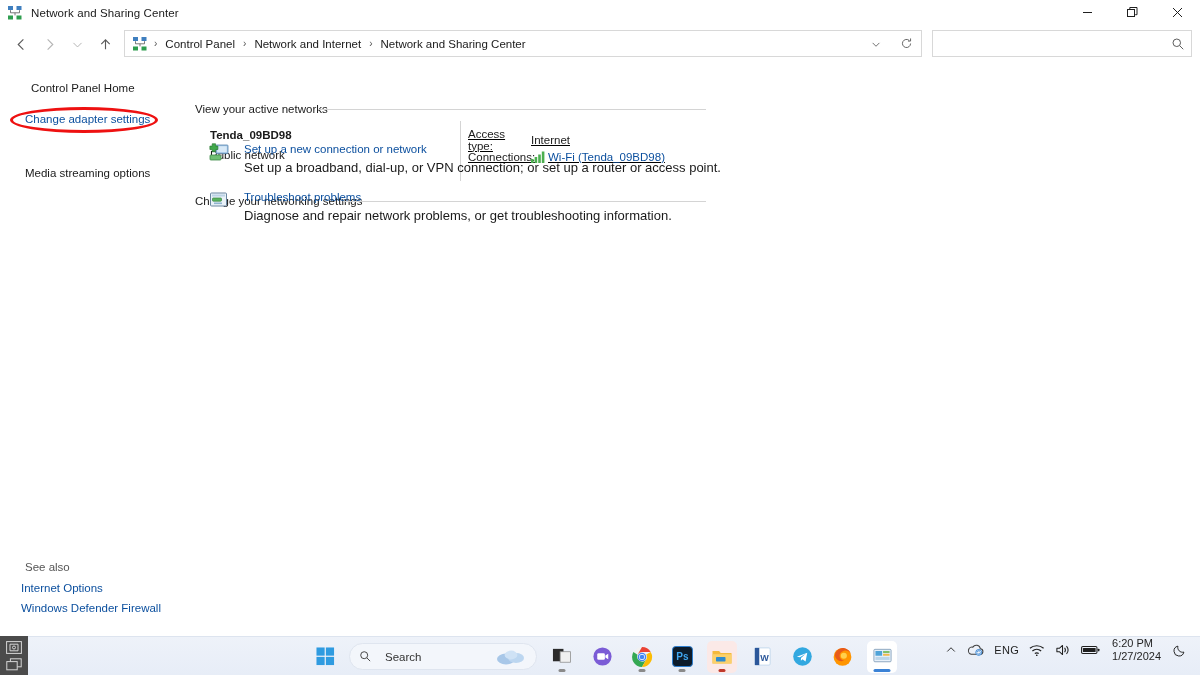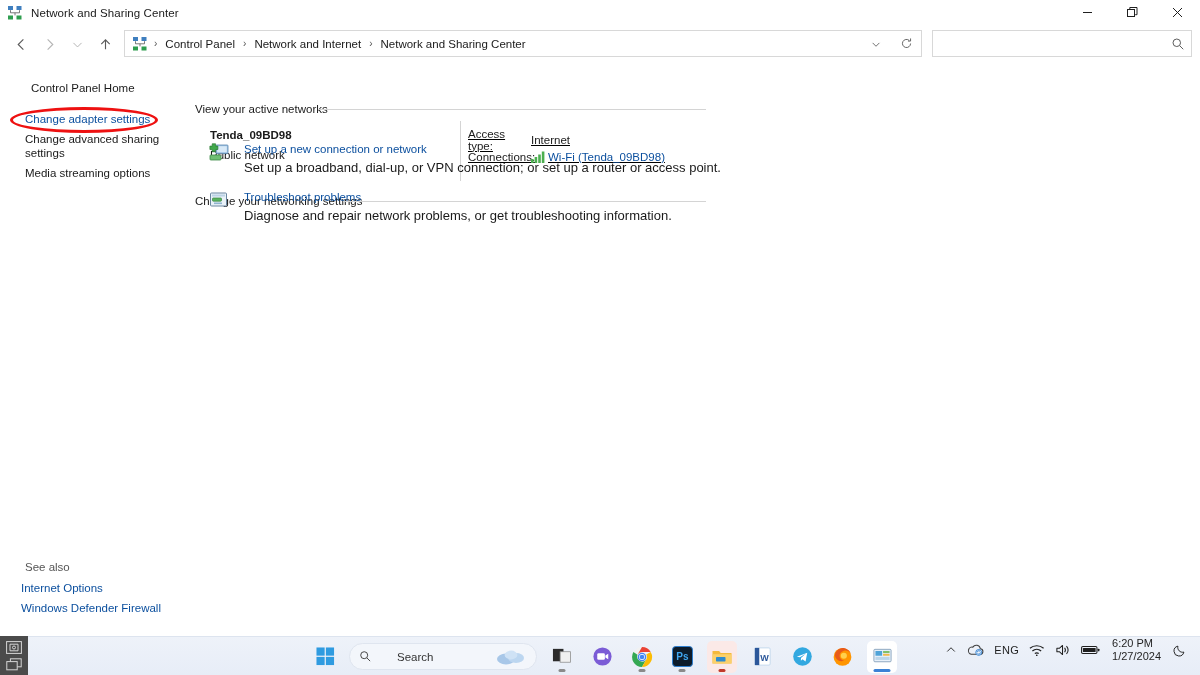--- a/index.html
+++ b/index.html
@@ -156,21 +156,21 @@
   .start-btn {
     width: 30px; height: 30px; display: flex; align-items: center; justify-content: center;
     border-radius: 4px;
   }
   .tb-search {
     width: 188px; height: 27px; border-radius: 14px; background: #f3f6fb;
     border: 1px solid #dfe5ef; display: flex; align-items: center; margin-left: 4px;
     position: relative; overflow: hidden;
   }
   .tb-search .mag { margin-left: 9px; color: #444; display: flex; }
-  .tb-search .lbl { font-size: 11.5px; color: #333; margin-left: 25px; }
+  .tb-search .lbl { font-size: 11.5px; color: #333; margin-left: 13px; }
   .tb-search .weather { position: absolute; right: 6px; top: 4px; }
   .tb-app {
     width: 30px; height: 32px; display: flex; align-items: center; justify-content: center;
     border-radius: 5px; position: relative; margin-left: 5px;
   }
   .tb-app.active-light { background: #fbe9e7; }
   .tb-app.active-blue { background: #ffffff; }
   .tb-ind {
     position: absolute; bottom: 1px; left: 50%; transform: translateX(-50%);
     height: 3px; border-radius: 2px;
@@ -293,21 +293,20 @@
       <path d="M10 10l4 4" stroke="currentColor" stroke-width="1.1"></path>
     </svg>
   </span>
 </div>
 
 <div class="content-area">
 
   <div class="sidebar">
     <a class="side-link" id="side-home">Control Panel Home</a>
     <a class="side-link" id="side-adapter">Change adapter settings</a>
-    <a class="side-link" id="side-sharing">Change advanced sharing settings</a>
     <a class="side-link" id="side-media">Media streaming options</a>
 
     <div class="annot-ellipse"></div>
 
     <div class="see-also-label">See also</div>
     <a class="side-link" id="see-internet">Internet Options</a>
     <a class="side-link" id="see-firewall">Windows Defender Firewall</a>
   </div>
 
   <div class="main">

